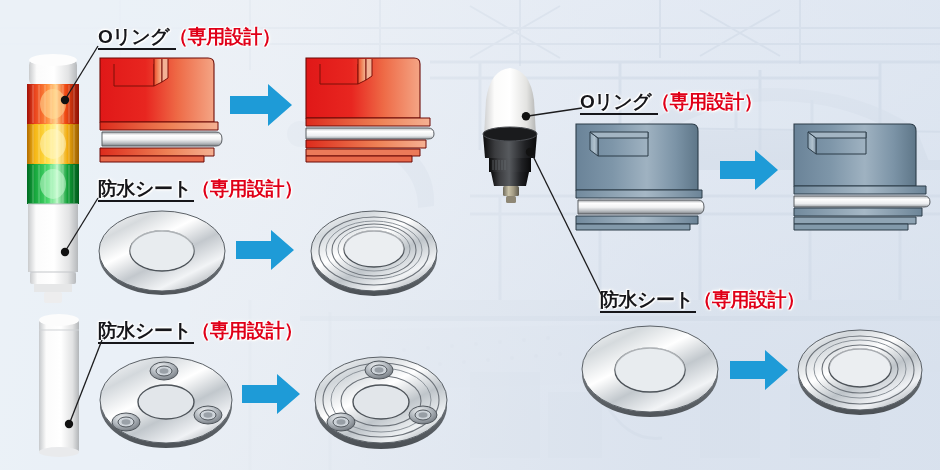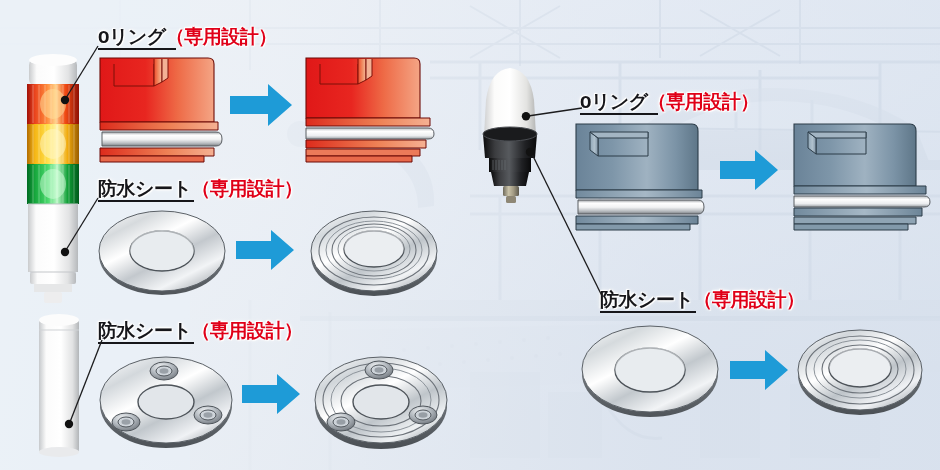--- a/index.html
+++ b/index.html
@@ -11,21 +11,21 @@
   }
   #stage{position:relative;width:940px;height:470px;overflow:hidden;background:#dfe5ed;}
 
   
   .bg{position:absolute;inset:0;}
   .bg svg{display:block;width:940px;height:470px;}
 
   
   .label{
     position:absolute;white-space:nowrap;
-    font-family:Liberation Mono, monospace;
+    font-family:Liberation Sans, sans-serif;
     font-weight:700;
     letter-spacing:-0.5px;
     text-shadow:0 0 3px #fff,0 0 3px #fff,0 0 5px #fff,1px 1px 0 #fff,-1px -1px 0 #fff;
     text-align:center;
   }
   .label .jp-black{color:#16161a;}
   .label .jp-red{color:#e00018;}
   .lbl-underline{
     position:absolute;height:2px;background:#16161a;
   }

